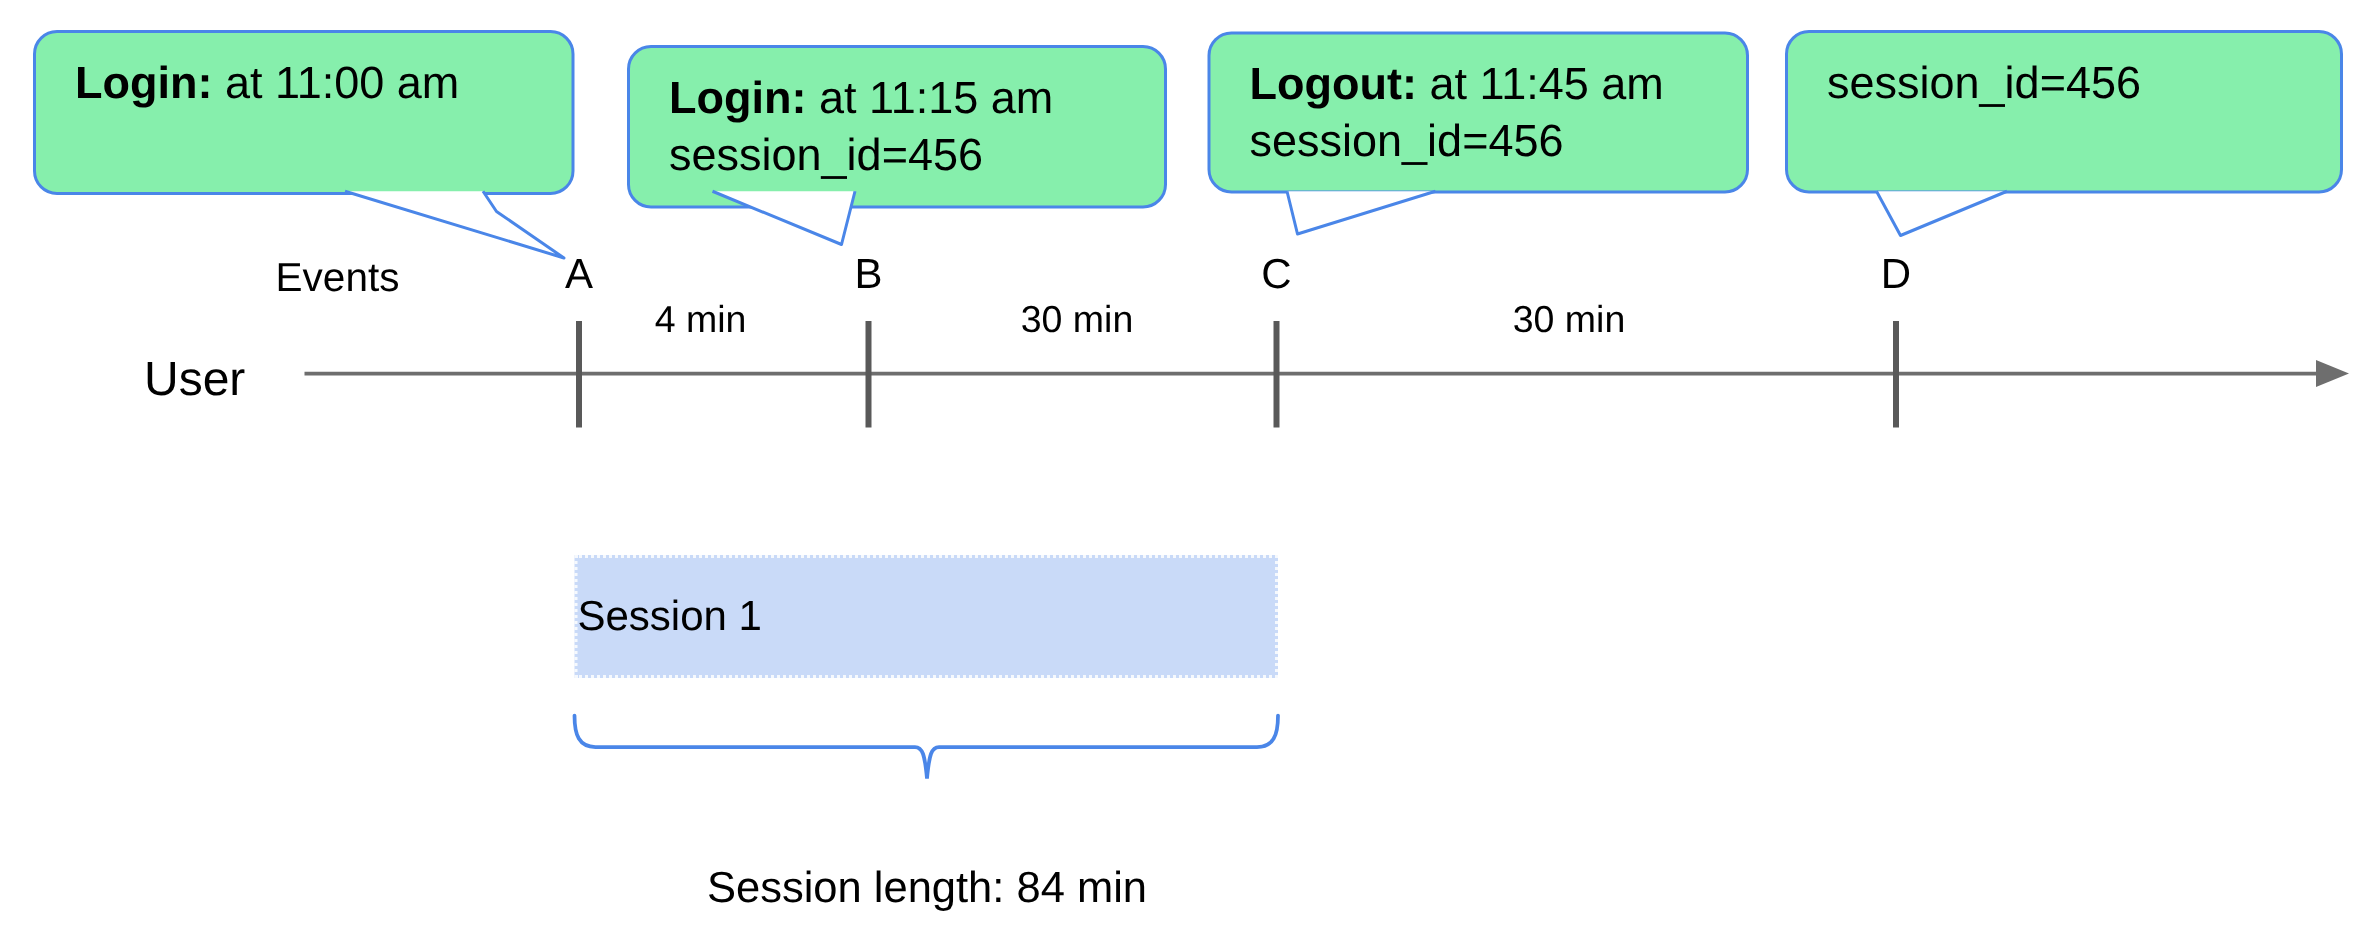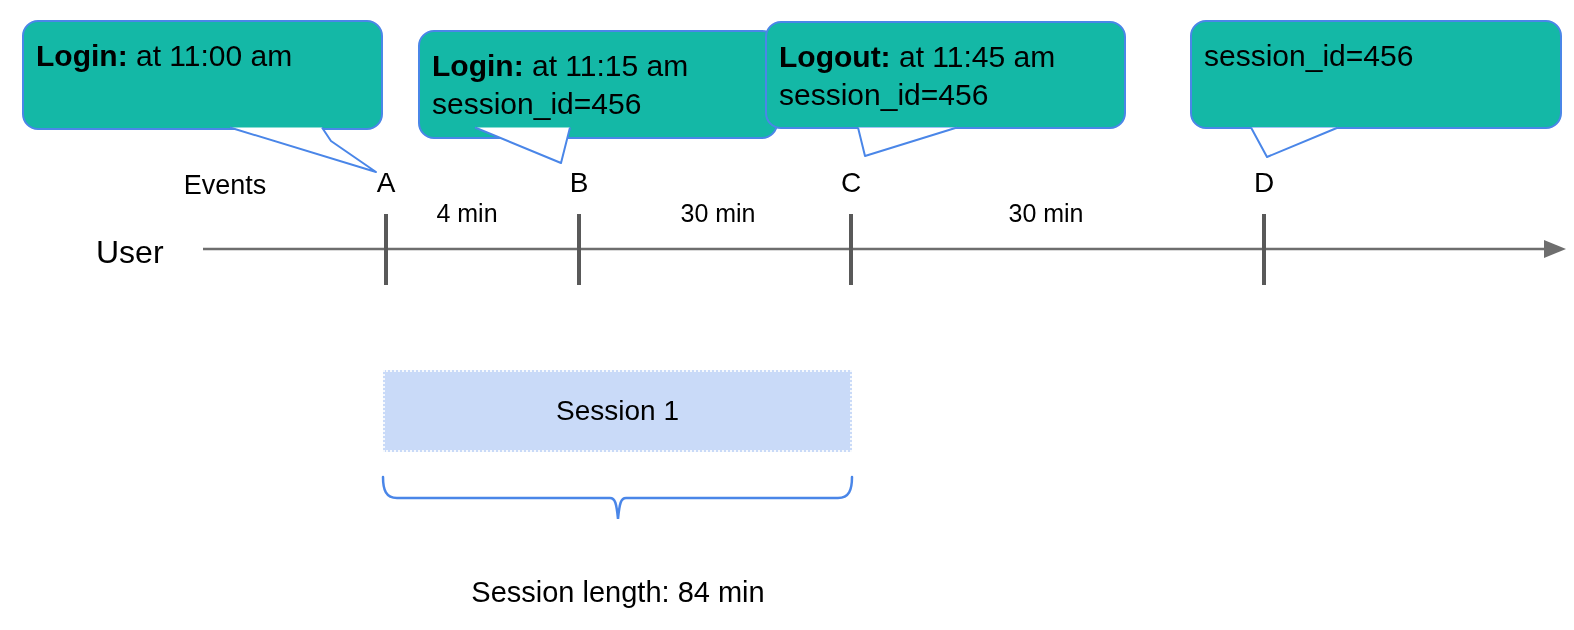--- a/index.html
+++ b/index.html
@@ -23,45 +23,44 @@
   svg.layer {
     position: absolute;
     left: 0; top: 0;
     width: 1574px; height: 630px;
   }
   .layer-lines { z-index: 1; }
   .layer-tails { z-index: 3; }
   .bubble {
     position: absolute;
     z-index: 2;
-    background: #14b8a6;
+    background: #86efac;
     border: 2px solid var(--accent);
     border-radius: 16px;
-    padding: 15px 8px 0 12px;
+    padding: 15px 8px 0 26px;
     font-size: 30px;
     line-height: 38px;
     white-space: nowrap;
   }
   .bubble b { font-weight: 700; }
   .txt { position: absolute; z-index: 4; white-space: nowrap; }
   .centered { transform: translateX(-50%); }
   .events-label { font-size: 27px; }
   .user-label { font-size: 32px; }
   .tick-letter { font-size: 28px; }
   .interval-label { font-size: 25px; }
   .session-box {
     position: absolute;
     z-index: 2;
     left: 383px; top: 370px;
     width: 469px; height: 82px;
     background: var(--session-fill);
     border: 2px dotted rgba(255,255,255,0.85);
     display: flex;
     align-items: center;
-    justify-content: center;
     font-size: 28px;
   }
   .session-length { font-size: 29px; }
   .stroke-accent { stroke: var(--accent); }
   .stroke-timeline { stroke: var(--timeline); }
   .fill-timeline { fill: var(--timeline); }
   .stroke-tick { stroke: var(--tick); }
   .tail { fill: #ffffff; stroke: var(--accent); stroke-width: 2; stroke-linejoin: round; }
 </style>
 </head>
@@ -82,21 +81,21 @@
 
   <div class="bubble" style="left:22px; top:20px; width:361px; height:110px">
     <div><b>Login:</b> <span>at 11:00 am</span></div>
   </div>
 
   <div class="bubble" style="left:418px; top:30px; width:360px; height:109px">
     <div><b>Login:</b> <span>at 11:15 am</span></div>
     <div>session_id=456</div>
   </div>
 
-  <div class="bubble" style="left:765px; top:21px; width:361px; height:108px">
+  <div class="bubble" style="left:805px; top:21px; width:361px; height:108px">
     <div><b>Logout:</b> <span>at 11:45 am</span></div>
     <div>session_id=456</div>
   </div>
 
   <div class="bubble" style="left:1190px; top:20px; width:372px; height:109px">
     <div>session_id=456</div>
   </div>
 
   <svg class="layer layer-tails" viewBox="0 0 1574 630">
     <path class="tail" d="M 230,127.5 L 376,172 L 331,141 L 322,127.5"></path>

